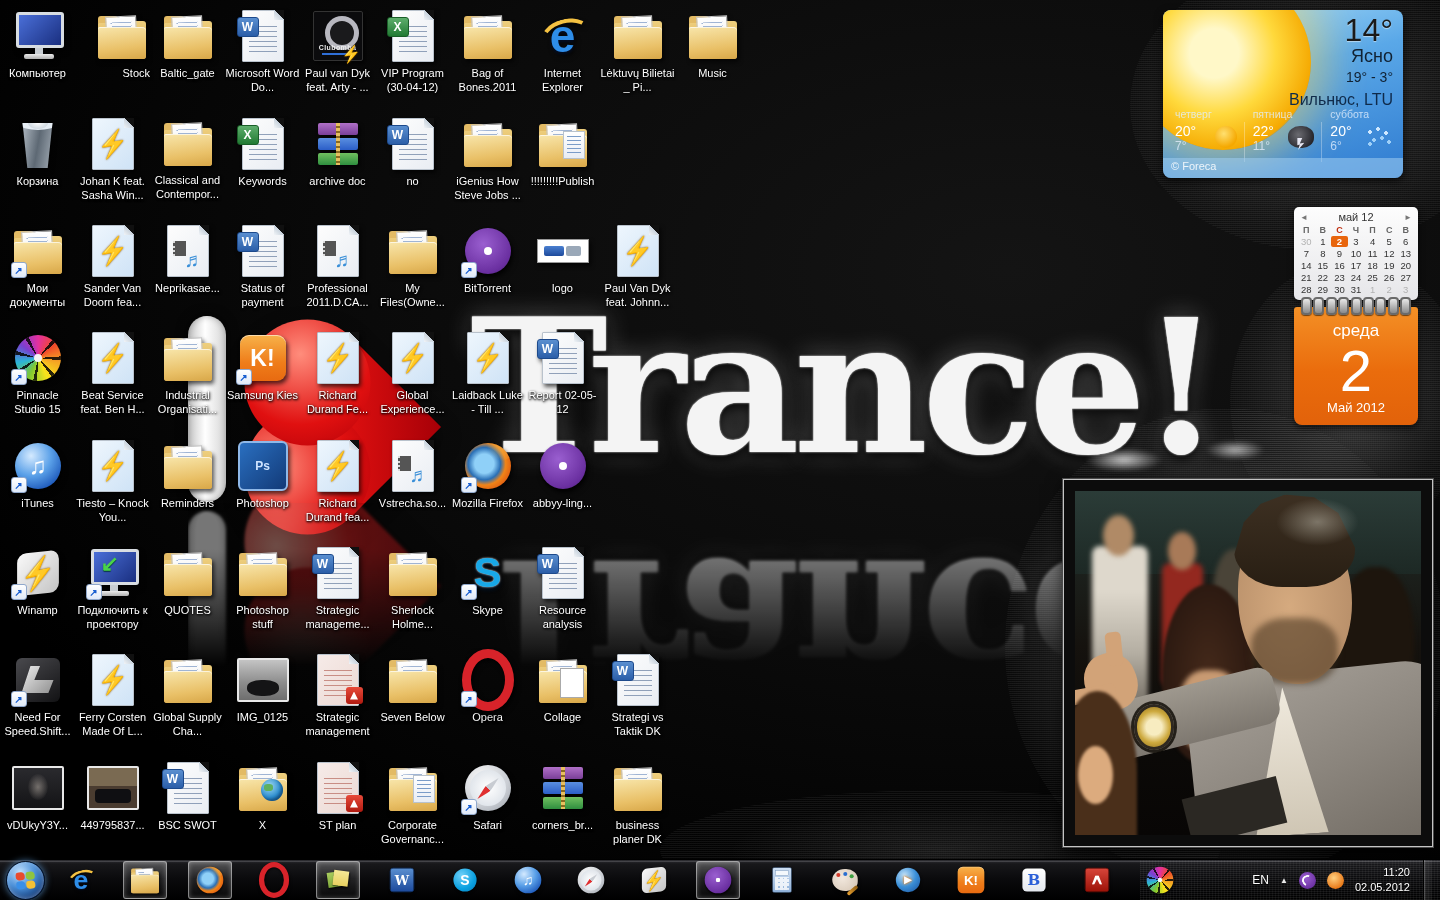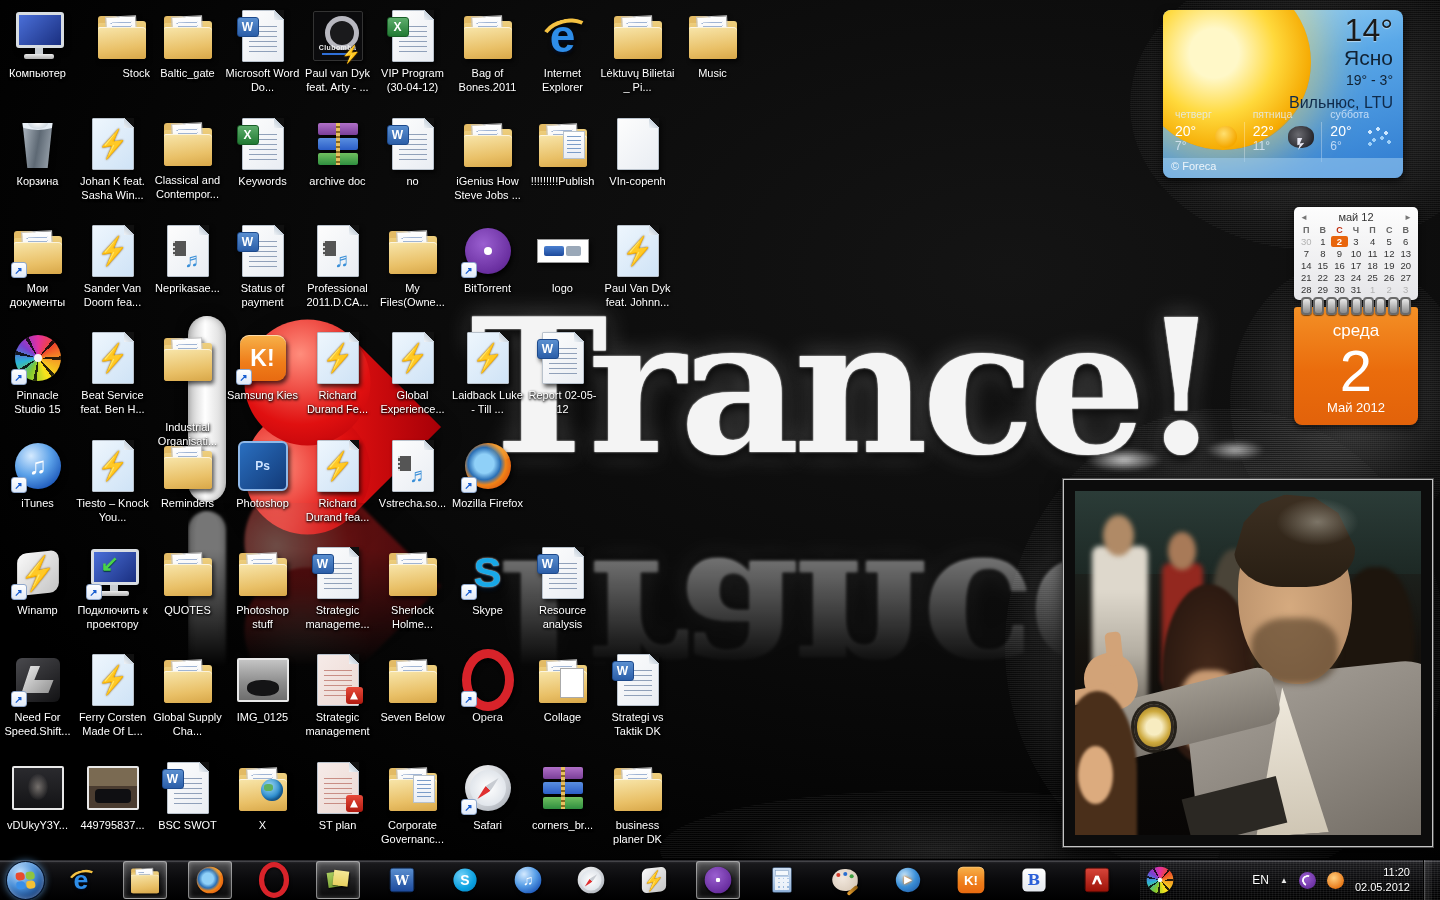--- a/index.html
+++ b/index.html
@@ -201,21 +201,21 @@
     font-weight:bold;font-size:26px;display:flex;align-items:center;justify-content:center;font-family:"DejaVu Serif",serif}
 
   
   .wx{position:absolute;left:1163px;top:10px;width:240px;height:168px;z-index:4;border-radius:8px;overflow:hidden;
     background:linear-gradient(165deg,#a8dcf8 0%,#5aa8e8 40%,#2f7bd0 100%);box-shadow:0 3px 8px rgba(0,0,0,.7)}
   .wx-sun{position:absolute;left:-28px;top:-36px;width:176px;height:176px;border-radius:50%;
     background:radial-gradient(circle at 45% 45%,#fff8c8 0 18%,#ffd93c 45%,#f5a800 72%,rgba(245,168,0,0) 76%);
     box-shadow:0 0 40px 18px rgba(255,220,90,.45)}
   .wx-cur{position:absolute;right:10px;top:4px;text-align:right;color:#fff}
   .wx-temp{font-size:32px;font-weight:normal;color:#1a1a1a;text-shadow:0 1px 1px rgba(255,255,255,.5);line-height:1.05}
-  .wx-cond{font-size:21px;color:#123;margin-top:-2px}
+  .wx-cond{font-size:18px;color:#123;margin-top:-2px}
   .wx-range{font-size:14px;color:#123;margin-top:2px}
   .wx-loc{font-size:16px;color:#0f2a4a;margin-top:6px}
   .wx-days{position:absolute;left:0;right:0;top:112px;height:40px;display:flex;padding:0 4px}
   .wx-day{position:relative;flex:1;padding:0 0 0 8px;border-left:1px solid rgba(255,255,255,.3)}
   .wx-day:first-child{border-left:none}
   .wd-name{display:block;font-size:10.5px;color:rgba(225,238,252,.8);margin-top:-14px}
   .wd-hi{display:block;font-size:14px;color:#fff;margin-top:3px}
   .wd-lo{display:block;font-size:12px;color:rgba(230,240,255,.75)}
   .wd-ic{position:absolute;right:7px;top:4px;width:26px;height:22px}
   .wi-sun{border-radius:50%;width:22px;height:22px;background:radial-gradient(circle at 40% 35%,#ffe070,#f5a800 70%)}
@@ -524,28 +524,20 @@
         <span class="ia">
           <span class="folder">
             <i class="fb"></i>
             <i class="fp"></i>
             <i class="ff"></i>
             <i class="fdoc"></i>
           </span>
         </span>
         <span class="ilabel">!!!!!!!!!Publish</span>
       </div>
-      <div class="desk-icon" style="left: 600px; top: 116px;">
-        <span class="ia">
-          <span class="page">
-            <i class="fold"></i>
-          </span>
-        </span>
-        <span class="ilabel">VIn-copenh</span>
-      </div>
       <div class="desk-icon" style="left: 0px; top: 223px;">
         <span class="ia">
           <span class="folder">
             <i class="fb"></i>
             <i class="fp"></i>
             <i class="ff"></i>
           </span>
           <i class="sc">↗</i>
         </span>
         <span class="ilabel">Мои документы</span>
@@ -637,21 +629,21 @@
       </div>
       <div class="desk-icon" style="left: 75px; top: 330px;">
         <span class="ia">
           <span class="page pblue">
             <i class="fold"></i>
             <b class="bolt">⚡</b>
           </span>
         </span>
         <span class="ilabel">Beat Service feat. Ben H...</span>
       </div>
-      <div class="desk-icon" style="left: 150px; top: 330px; gap: 32px;">
+      <div class="desk-icon" style="left: 150px; top: 330px;">
         <span class="ia">
           <span class="folder">
             <i class="fb"></i>
             <i class="fp"></i>
             <i class="ff"></i>
           </span>
         </span>
         <span class="ilabel">Industrial Organisati...</span>
       </div>
       <div class="desk-icon" style="left: 225px; top: 330px;">
@@ -750,20 +742,30 @@
         <span class="ilabel">Vstrecha.so...</span>
       </div>
       <div class="desk-icon" style="left: 450px; top: 438px;">
         <span class="ia">
           <span class="ffx">
             <i class="fxs"></i>
           </span>
           <i class="sc">↗</i>
         </span>
         <span class="ilabel">Mozilla Firefox</span>
+      </div>
+      <div class="desk-icon" style="left: 525px; top: 438px;">
+        <span class="ia">
+          <span class="bt">
+            <i class="a1"></i>
+            <i class="a2"></i>
+            <i class="a3"></i>
+          </span>
+        </span>
+        <span class="ilabel">abbyy-ling...</span>
       </div>
       <div class="desk-icon" style="left: 0px; top: 545px;">
         <span class="ia">
           <span class="wa">
             <b class="bolt wbolt">⚡</b>
           </span>
           <i class="sc">↗</i>
         </span>
         <span class="ilabel">Winamp</span>
       </div>

